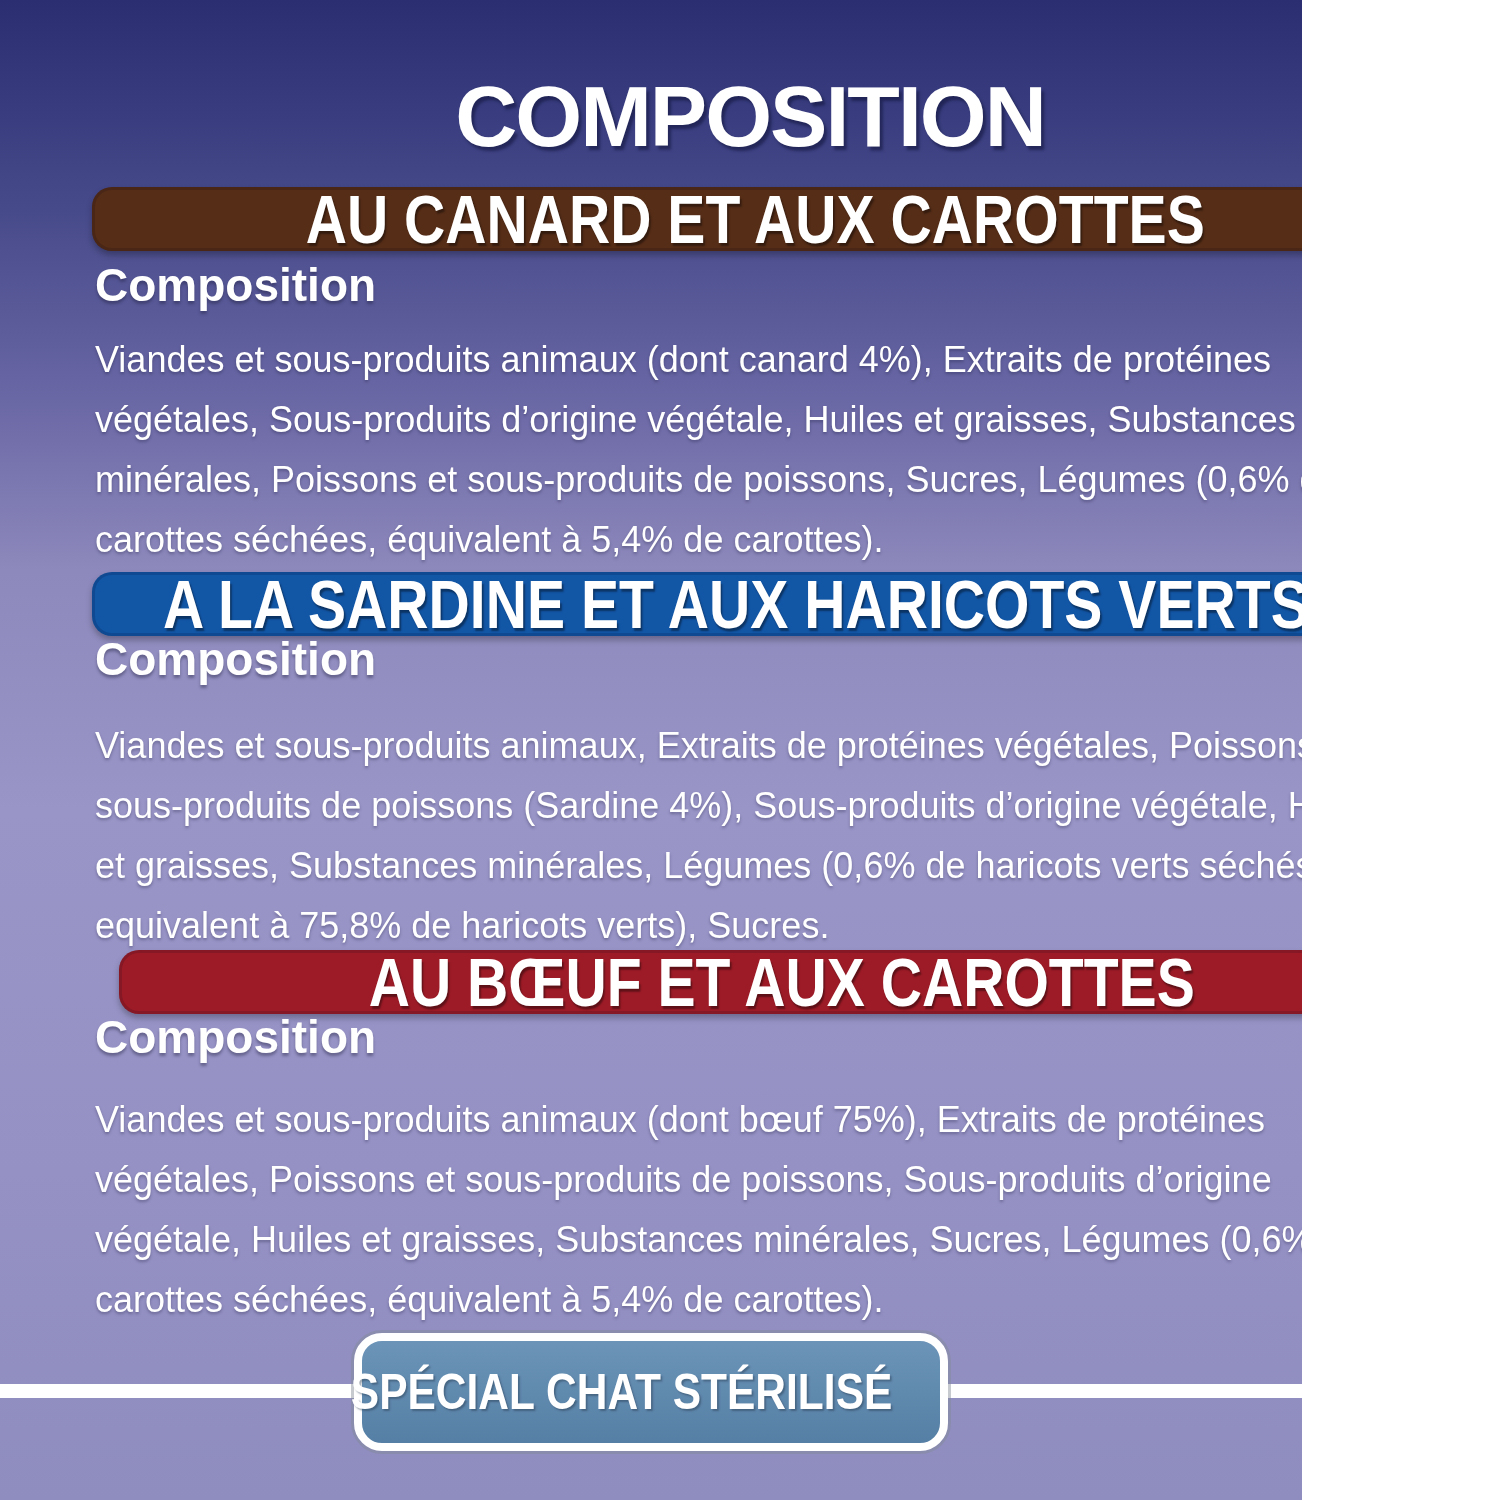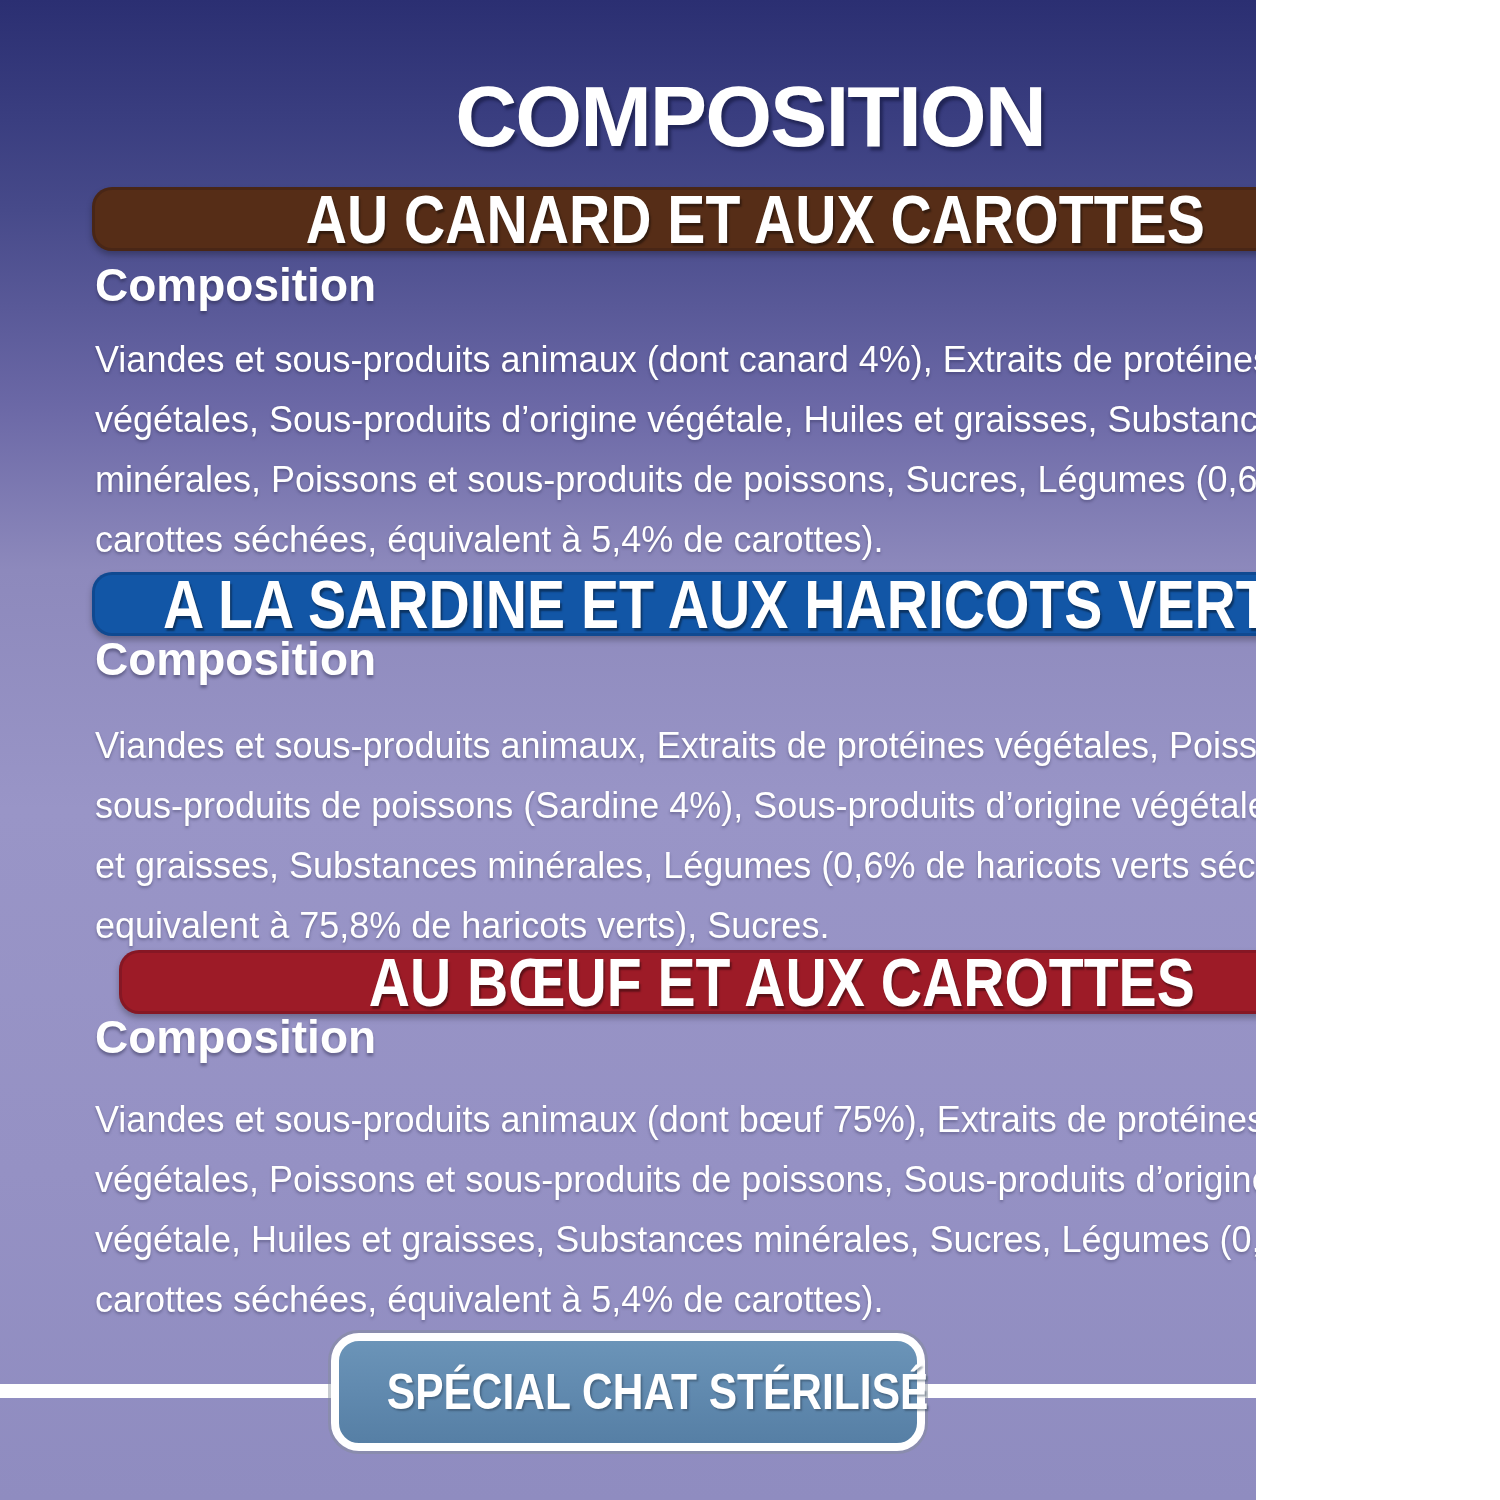--- a/index.html
+++ b/index.html
@@ -7,20 +7,21 @@
     width:1500px;height:1500px;
     font-family:"Liberation Sans", sans-serif;
     -webkit-font-smoothing:antialiased;
   }
   .page{
     position:relative;width:1256px;height:1500px;overflow:hidden;
     background:linear-gradient(180deg,
       #2b2f72 0%, #3a3e80 8%, #474a8a 14%,
       #6b68a6 27%, #8d89bc 38%, #9995c7 54%,
       #9591c4 78%, #8f8cc0 100%);
+    padding-left:46px;
   }
   .main-title{
     position:absolute;top:73px;left:0;width:1500px;
     text-align:center;color:#fff;
     font-size:86px;line-height:1;font-weight:bold;letter-spacing:-2px;
     text-shadow:3px 4px 3px rgba(15,18,55,0.55);
   }
   .banner{
     position:absolute;left:92px;width:1326px;height:64px;
     border-radius:20px;display:flex;align-items:center;justify-content:center;
@@ -53,21 +54,21 @@
   .para-3{top:1090px;}
   .footer-divider{
     position:absolute;top:1384px;left:0;width:1500px;height:14px;
     background:#ffffff;z-index:1;
   }
   .badge{
     position:absolute;top:1333px;left:50%;transform:translateX(-50%);
     width:594px;height:118px;box-sizing:border-box;
     border:8px solid #ffffff;border-radius:28px;
     background:linear-gradient(180deg,#6b94b8,#567fa5);
-    display:flex;align-items:center;justify-content:flex-start;
+    display:flex;align-items:center;justify-content:flex-end;
     box-shadow:0 0 0 3px rgba(130,140,150,0.45);
     z-index:2;
   }
   .badge span{
     display:inline-block;white-space:nowrap;
     color:#fff;font-weight:bold;font-size:50px;line-height:1;
     transform:scaleX(0.85);transform-origin:center;
     text-shadow:2px 2px 2px rgba(40,60,80,0.45);
   }
 </style>

